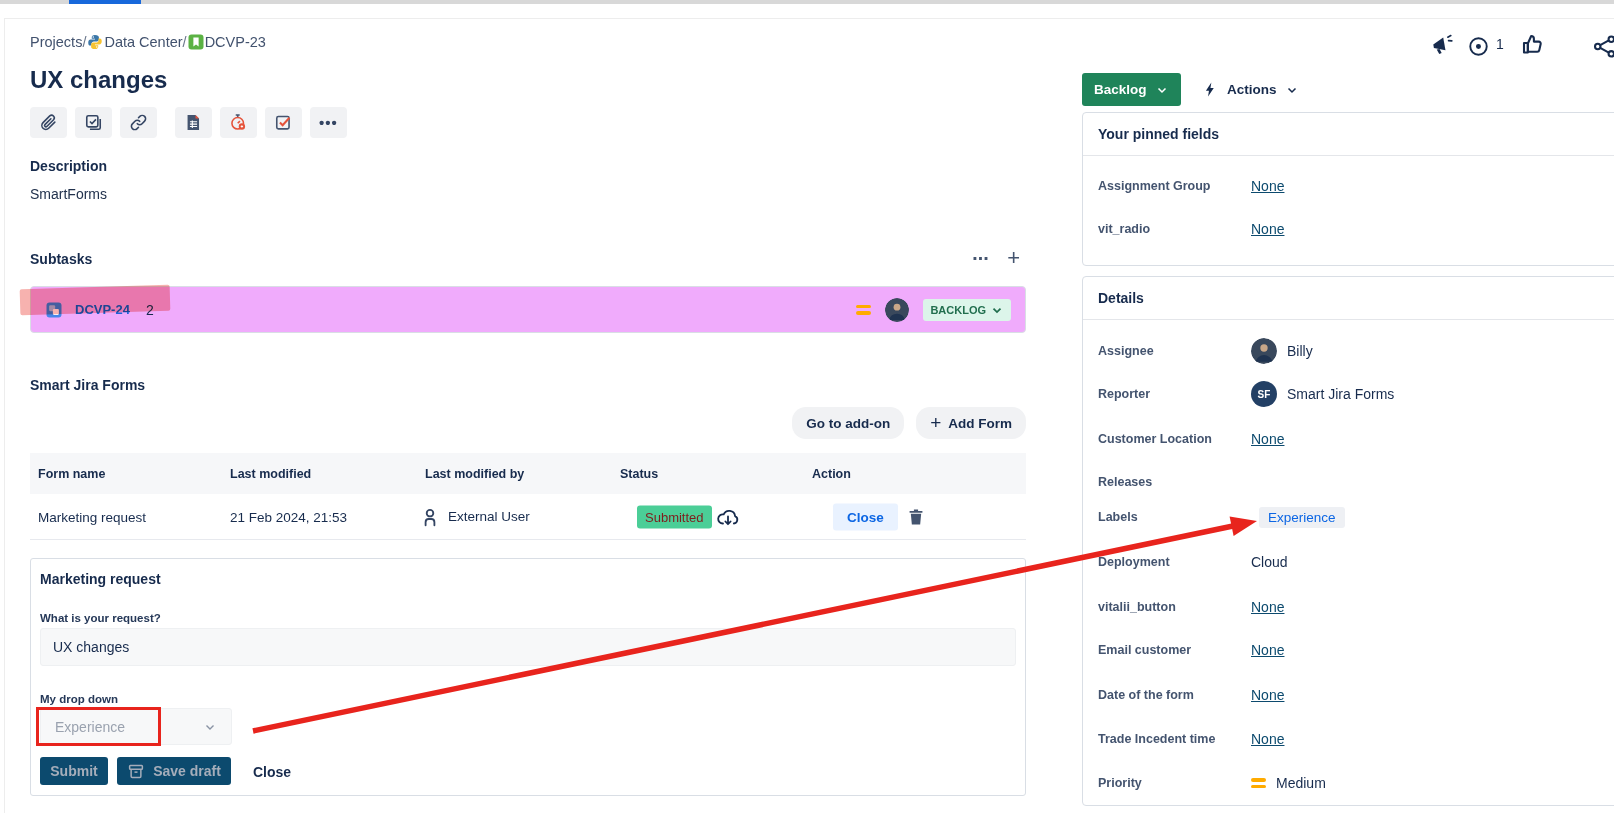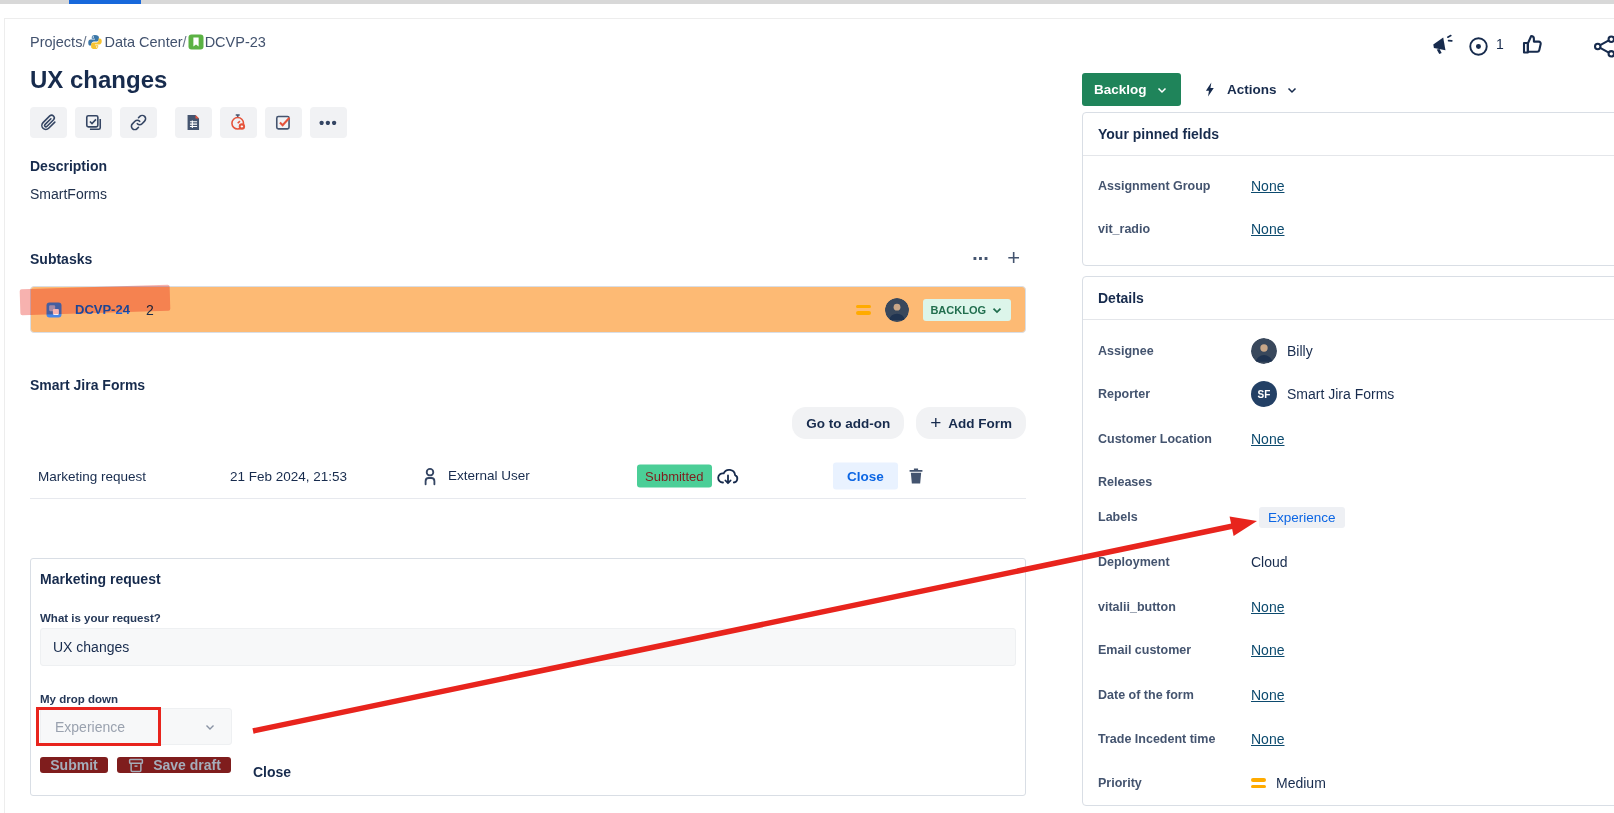--- a/index.html
+++ b/index.html
@@ -37,21 +37,21 @@
   .desc-h { top:158px; left:30px; }
   .desc-t { top:186px; left:30px; font-size:14px; color:#22324d; }
 
   .subtasks-h { top:251px; left:30px; }
   .sub-actions { top:248px; left:30px; width:996px; display:flex; justify-content:flex-end;
     gap:18px; padding-right:6px; align-items:center; }
   .sub-actions .dots { color:#44546f; font-size:16px; font-weight:bold; letter-spacing:1px; cursor:pointer; }
   .sub-actions .plus { color:#44546f; font-size:22px; font-weight:normal; cursor:pointer; line-height:20px; }
 
   .subtask-box { top:286px; left:30px; width:996px; height:47px; border:1px solid #d9dee5;
-    border-radius:4px; display:flex; align-items:center; padding:0 14px; background:#fdba74; cursor:pointer; }
+    border-radius:4px; display:flex; align-items:center; padding:0 14px; background:#f0abfc; cursor:pointer; }
   .subtask-key { font-size:13px; font-weight:bold; color:#1f63d8; margin-left:12px; cursor:pointer; }
   .subtask-sum { font-size:14px; color:#172b4d; margin-left:16px; }
   .subtask-right { margin-left:auto; display:flex; align-items:center; gap:14px; }
   .prio-eq { display:flex; flex-direction:column; gap:3px; }
   .prio-eq i { display:block; width:15px; height:3.5px; border-radius:2px; background:#ffab00; }
   .avatar24 { width:24px; height:24px; border-radius:50%; overflow:hidden; }
   .badge-backlog { background:#dcf5ea; color:#216e4e; font-size:11px; font-weight:bold;
     padding:4px 7px; border-radius:3px; display:flex; align-items:center; gap:4px; cursor:pointer; }
 
   .highlight-pink { top:287px; left:20px; width:150px; height:26px; background:#f2837d;
@@ -88,21 +88,21 @@
   .fc-q { top:612px; left:40px; }
   .fc-input { top:628px; left:40px; width:976px; height:38px; background:#f7f8f9;
     border:1px solid #eef0f2; border-radius:3px; font-size:14px; color:#172b4d;
     padding:0 12px; font-family:inherit; }
   .fc-dd-label { top:693px; left:40px; }
   .fc-dd { top:708px; left:40px; width:192px; height:37px; background:#f7f8f9;
     border:1px solid #eef0f2; border-radius:3px; display:flex; align-items:center;
     padding:0 14px; cursor:pointer; }
   .fc-dd-value { font-size:14px; color:#9aa2af; }
   .fc-dd .chev { margin-left:auto; color:#8993a4; }
-  .fc-btn { height:16px; border:none; border-radius:3px; background:#7f1d1d; color:#a5adba;
+  .fc-btn { height:28px; border:none; border-radius:3px; background:#0c4a6e; color:#a5adba;
     font-size:14px; font-weight:bold; font-family:inherit; display:flex; align-items:center;
     justify-content:center; gap:8px; cursor:not-allowed; }
   .fc-submit { top:757px; left:40px; width:68px; }
   .fc-save { top:757px; left:117px; width:114px; }
   .fc-close { top:764px; left:253px; font-size:14px; font-weight:bold; color:#172b4d; cursor:pointer; }
 
   
   .red-box { top:707px; left:36px; width:125px; height:39px; border:3px solid #e8241d;
     z-index:60; pointer-events:none; }
   .arrow-svg { top:0; left:0; z-index:60; pointer-events:none; }
@@ -280,20 +280,27 @@
   <button class="gbtn">
     <span>Go to add-on</span>
   </button>
   <button class="gbtn">
     <span class="plus-g">+</span>
     <span>Add Form</span>
   </button>
 </div>
 
 <div class="abs ftable">
+  <div class="ftable-head">
+    <span class="fcell fhead c1">Form name</span>
+    <span class="fcell fhead c2">Last modified</span>
+    <span class="fcell fhead c3">Last modified by</span>
+    <span class="fcell fhead c4">Status</span>
+    <span class="fcell fhead c5">Action</span>
+  </div>
   <div class="ftable-row">
     <span class="fcell c1">Marketing request</span>
     <span class="fcell c2">21 Feb 2024, 21:53</span>
     <span class="fcell muser">
       <span style="display:flex">
         <svg viewBox="0 0 24 24" width="22" height="22" fill="none" stroke="#344563" stroke-width="2">
             <circle cx="12" cy="7.8" r="3.6"></circle>
             <path d="M7.2 21v-3.4a3.4 3.4 0 0 1 3.4-3.4h2.8a3.4 3.4 0 0 1 3.4 3.4V21" stroke-linecap="round"></path>
           </svg>
       </span>

